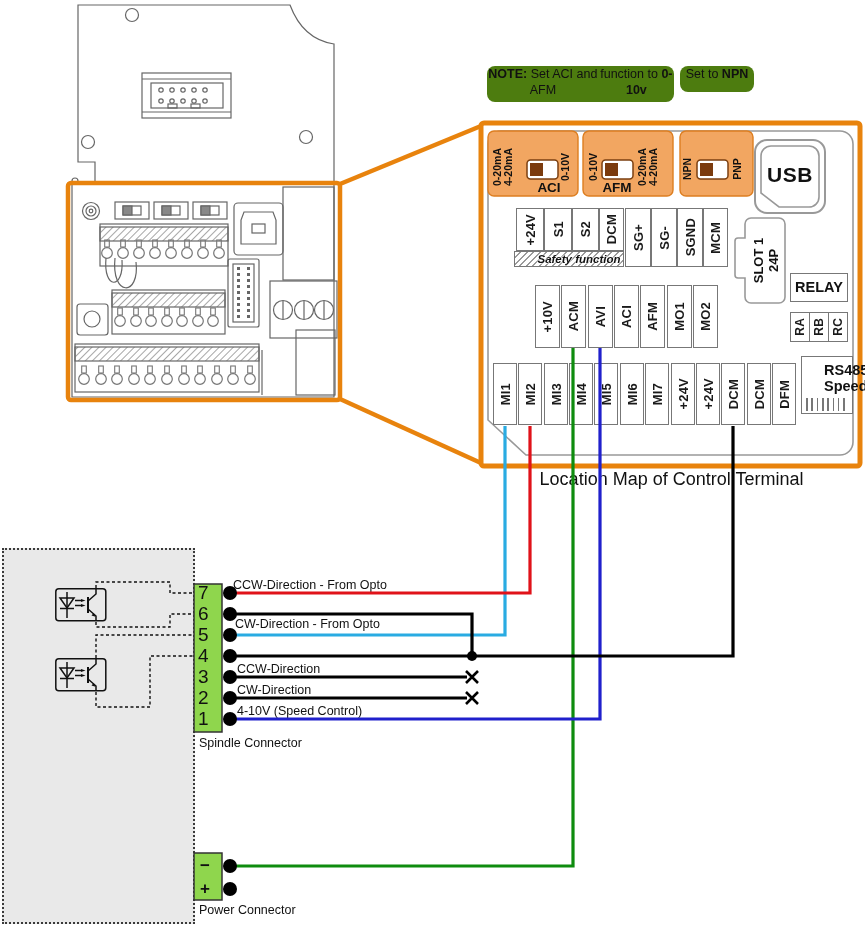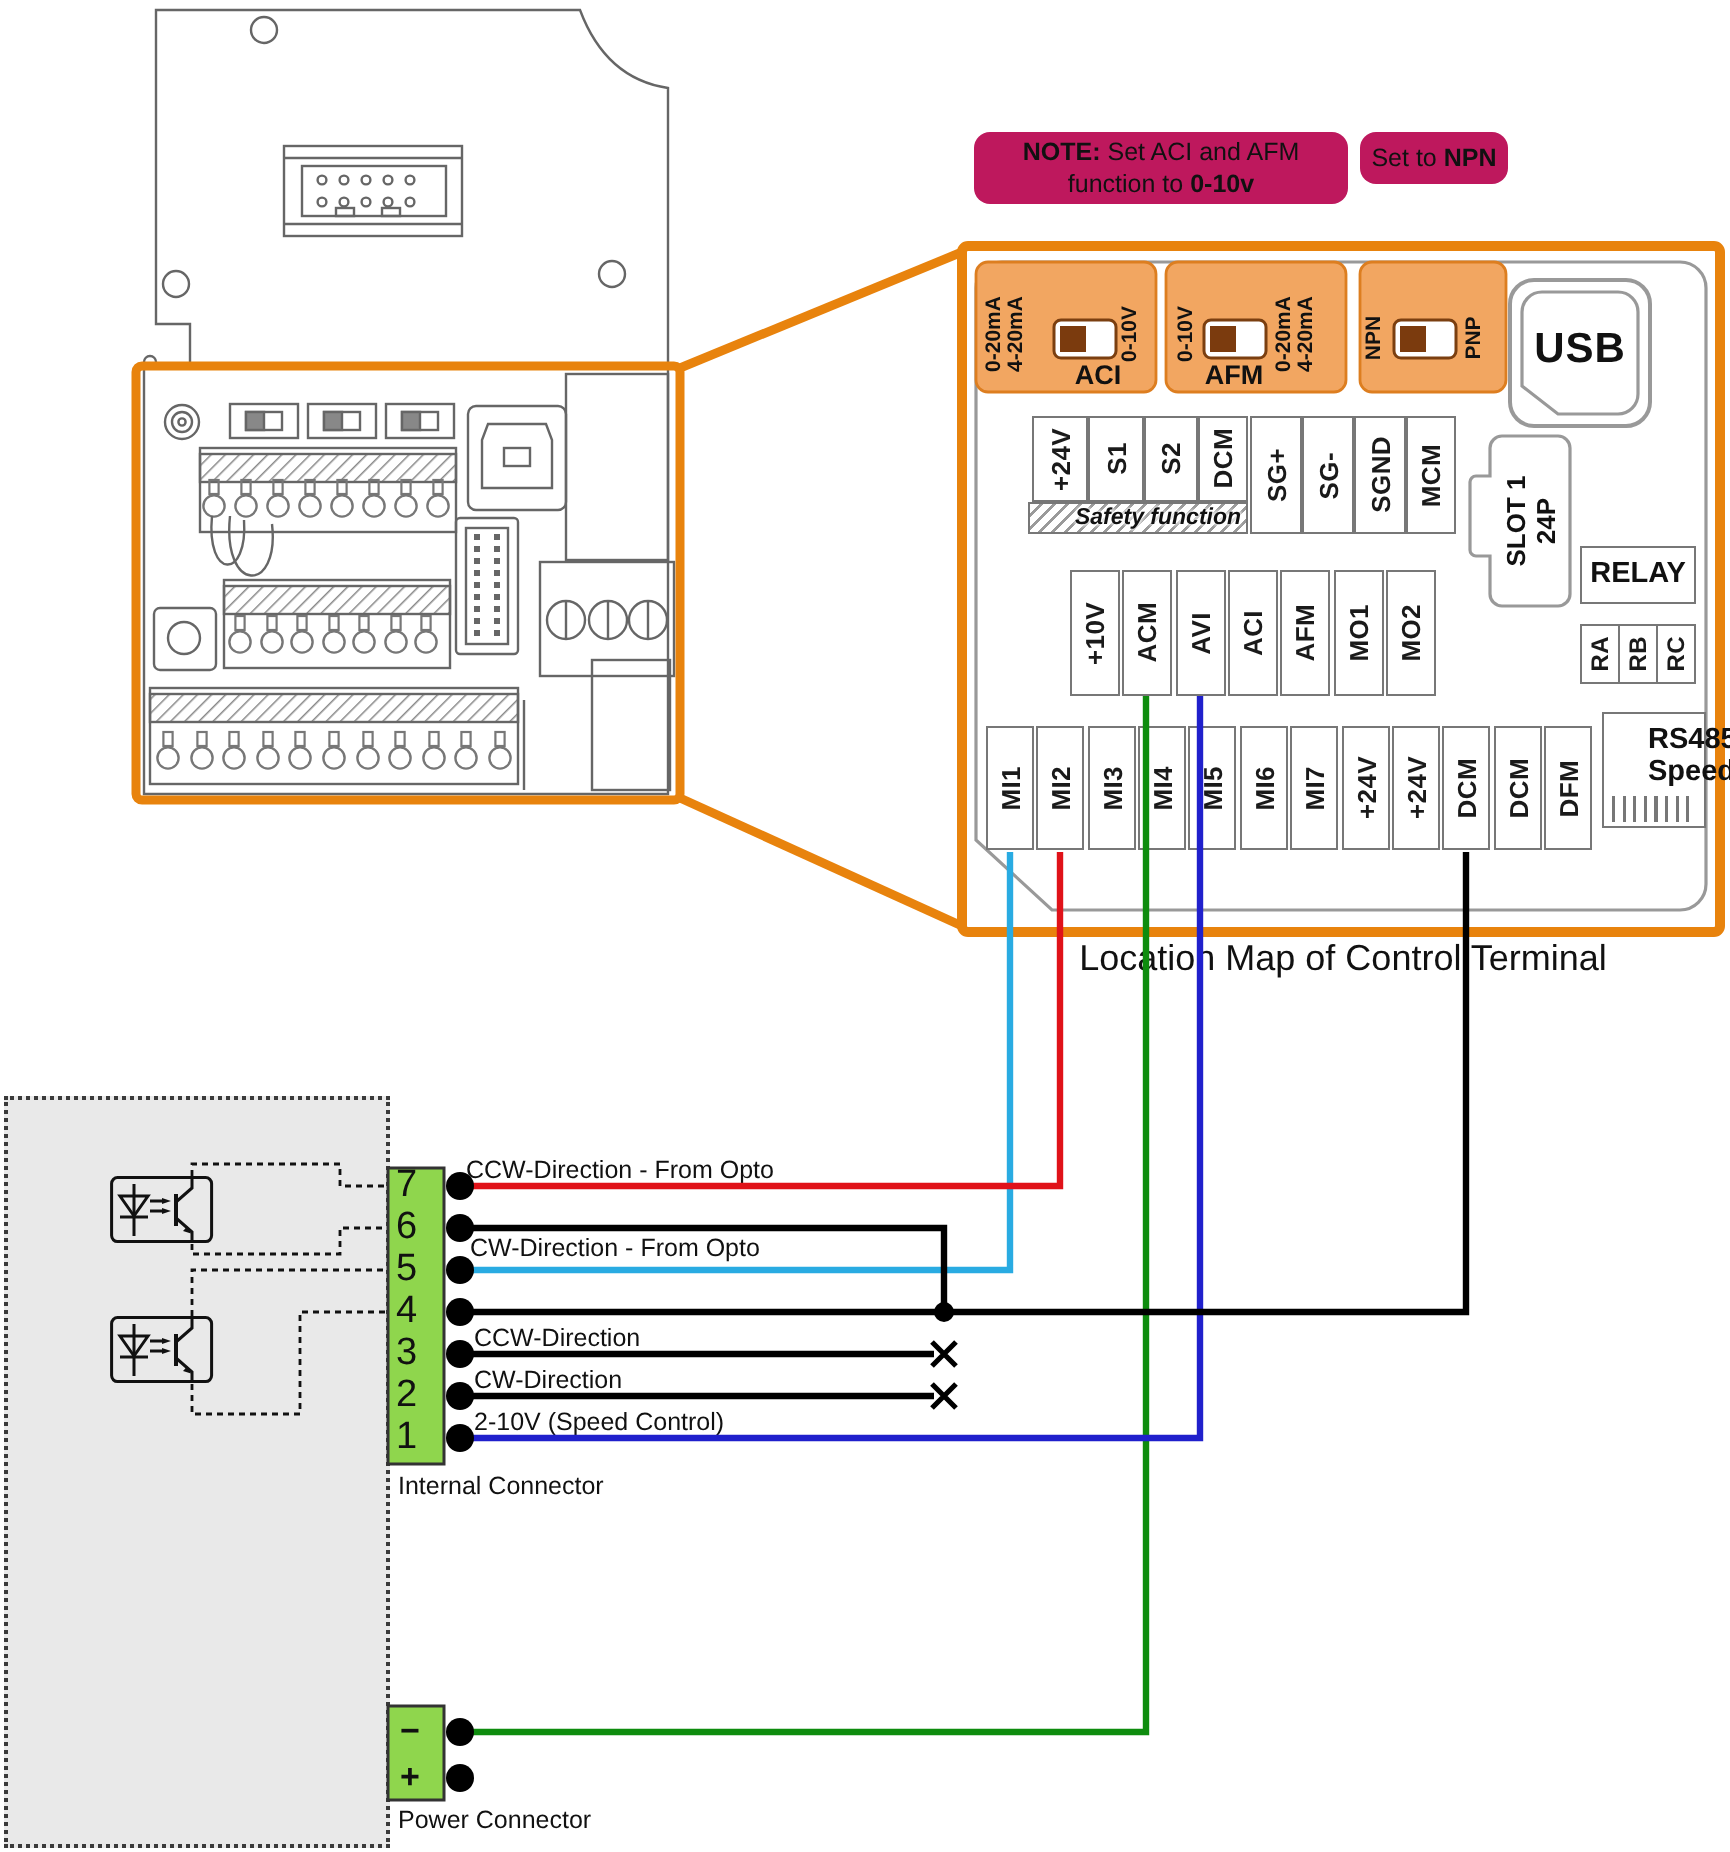--- a/index.html
+++ b/index.html
@@ -5,22 +5,22 @@
   html,body{margin:0;padding:0;background:#fff;}
   #scene{position:relative;width:865px;height:926px;background:#fff;overflow:hidden;
          font-family:"Liberation Sans",sans-serif;color:#111;}
   .abs{position:absolute;}
   svg{position:absolute;left:0;top:0;}
   #base-svg{z-index:1;}
   #wires-svg{z-index:3;pointer-events:none;}
   .lyr2{z-index:2;}
   .masso-box{z-index:0;background:#e9e9e9;border:2px dotted #3a3a3a;box-sizing:border-box;}
   .masso-title{font-size:15.5px;font-weight:bold;font-style:italic;white-space:nowrap;}
-  .note{background:#be185d;border-radius:8px;text-align:center;font-size:12.5px;line-height:16px;
-        display:flex;flex-direction:column;justify-content:center;}
+  .note{background:#4d7c0f;border-radius:8px;text-align:center;font-size:12.5px;line-height:16px;
+        display:flex;flex-direction:row;justify-content:center;}
   .cell{background:#fff;border:1.6px solid #777;box-sizing:border-box;display:flex;
         align-items:center;justify-content:center;font-weight:bold;font-size:13px;color:#1a1a1a;}
   .vtext{writing-mode:vertical-rl;transform:rotate(180deg);white-space:nowrap;letter-spacing:.2px;}
   .rlab{transform:rotate(-90deg);font-weight:bold;font-size:10.5px;width:58px;height:12px;
         line-height:12px;text-align:center;white-space:nowrap;}
   .swname{font-weight:bold;font-size:13.5px;text-align:center;}
   .hatch-strip{background:repeating-linear-gradient(135deg,#ffffff 0 3.2px,#9a9a9a 3.2px 4.6px);
         border:1.4px solid #777;box-sizing:border-box;display:flex;align-items:center;justify-content:center;}
   .safety-text{font-size:11.5px;font-weight:bold;font-style:italic;white-space:nowrap;
         text-shadow:0 0 2px #fff,0 0 2px #fff,0 0 2px #fff;}
@@ -386,31 +386,31 @@
   <div class="abs lyr2 panel-caption" style="left:481px;top:469px;width:381px;">Location Map of Control Terminal</div>
 
 
   <div class="abs lyr2 pin-num" style="left:198px;top:582px;">7</div>
   <div class="abs lyr2 pin-num" style="left:198px;top:603px;">6</div>
   <div class="abs lyr2 pin-num" style="left:198px;top:624px;">5</div>
   <div class="abs lyr2 pin-num" style="left:198px;top:645px;">4</div>
   <div class="abs lyr2 pin-num" style="left:198px;top:666px;">3</div>
   <div class="abs lyr2 pin-num" style="left:198px;top:687px;">2</div>
   <div class="abs lyr2 pin-num" style="left:198px;top:708px;">1</div>
-  <div class="abs lyr2 conn-caption" style="left:199px;top:736px;">Internal Connector</div>
+  <div class="abs lyr2 conn-caption" style="left:199px;top:736px;">Spindle Connector</div>
 
   <div class="abs lyr2 pole" style="left:200px;top:856px;">−</div>
   <div class="abs lyr2 pole" style="left:200px;top:879px;">+</div>
   <div class="abs lyr2 conn-caption" style="left:199px;top:903px;">Power Connector</div>
 
   <div class="abs lyr2 wire-label" style="left:233px;top:578px;">CCW-Direction - From Opto</div>
   <div class="abs lyr2 wire-label" style="left:235px;top:617px;">CW-Direction - From Opto</div>
   <div class="abs lyr2 wire-label" style="left:237px;top:662px;">CCW-Direction</div>
   <div class="abs lyr2 wire-label" style="left:237px;top:683px;">CW-Direction</div>
-  <div class="abs lyr2 wire-label" style="left:237px;top:704px;">2-10V (Speed Control)</div>
+  <div class="abs lyr2 wire-label" style="left:237px;top:704px;">4-10V (Speed Control)</div>
 
   <svg id="wires-svg" width="865" height="926" viewBox="0 0 865 926">
     <g fill="none" stroke-linejoin="miter">
       <path d="M573,348 V866 H231" stroke="#0E8C0E" stroke-width="3.2"></path>
       <path d="M230,719 H600 V348" stroke="#2020CC" stroke-width="3.2"></path>
       <path d="M230,635 H505 V426" stroke="#29ABE2" stroke-width="3.2"></path>
       <path d="M230,593 H530 V426" stroke="#E01219" stroke-width="3.2"></path>
       <path d="M230,614 H472 V655" stroke="#000" stroke-width="3.2"></path>
       <path d="M230,656 H733 V426" stroke="#000" stroke-width="3.2"></path>
       <path d="M230,677 H467" stroke="#000" stroke-width="3.2"></path>

